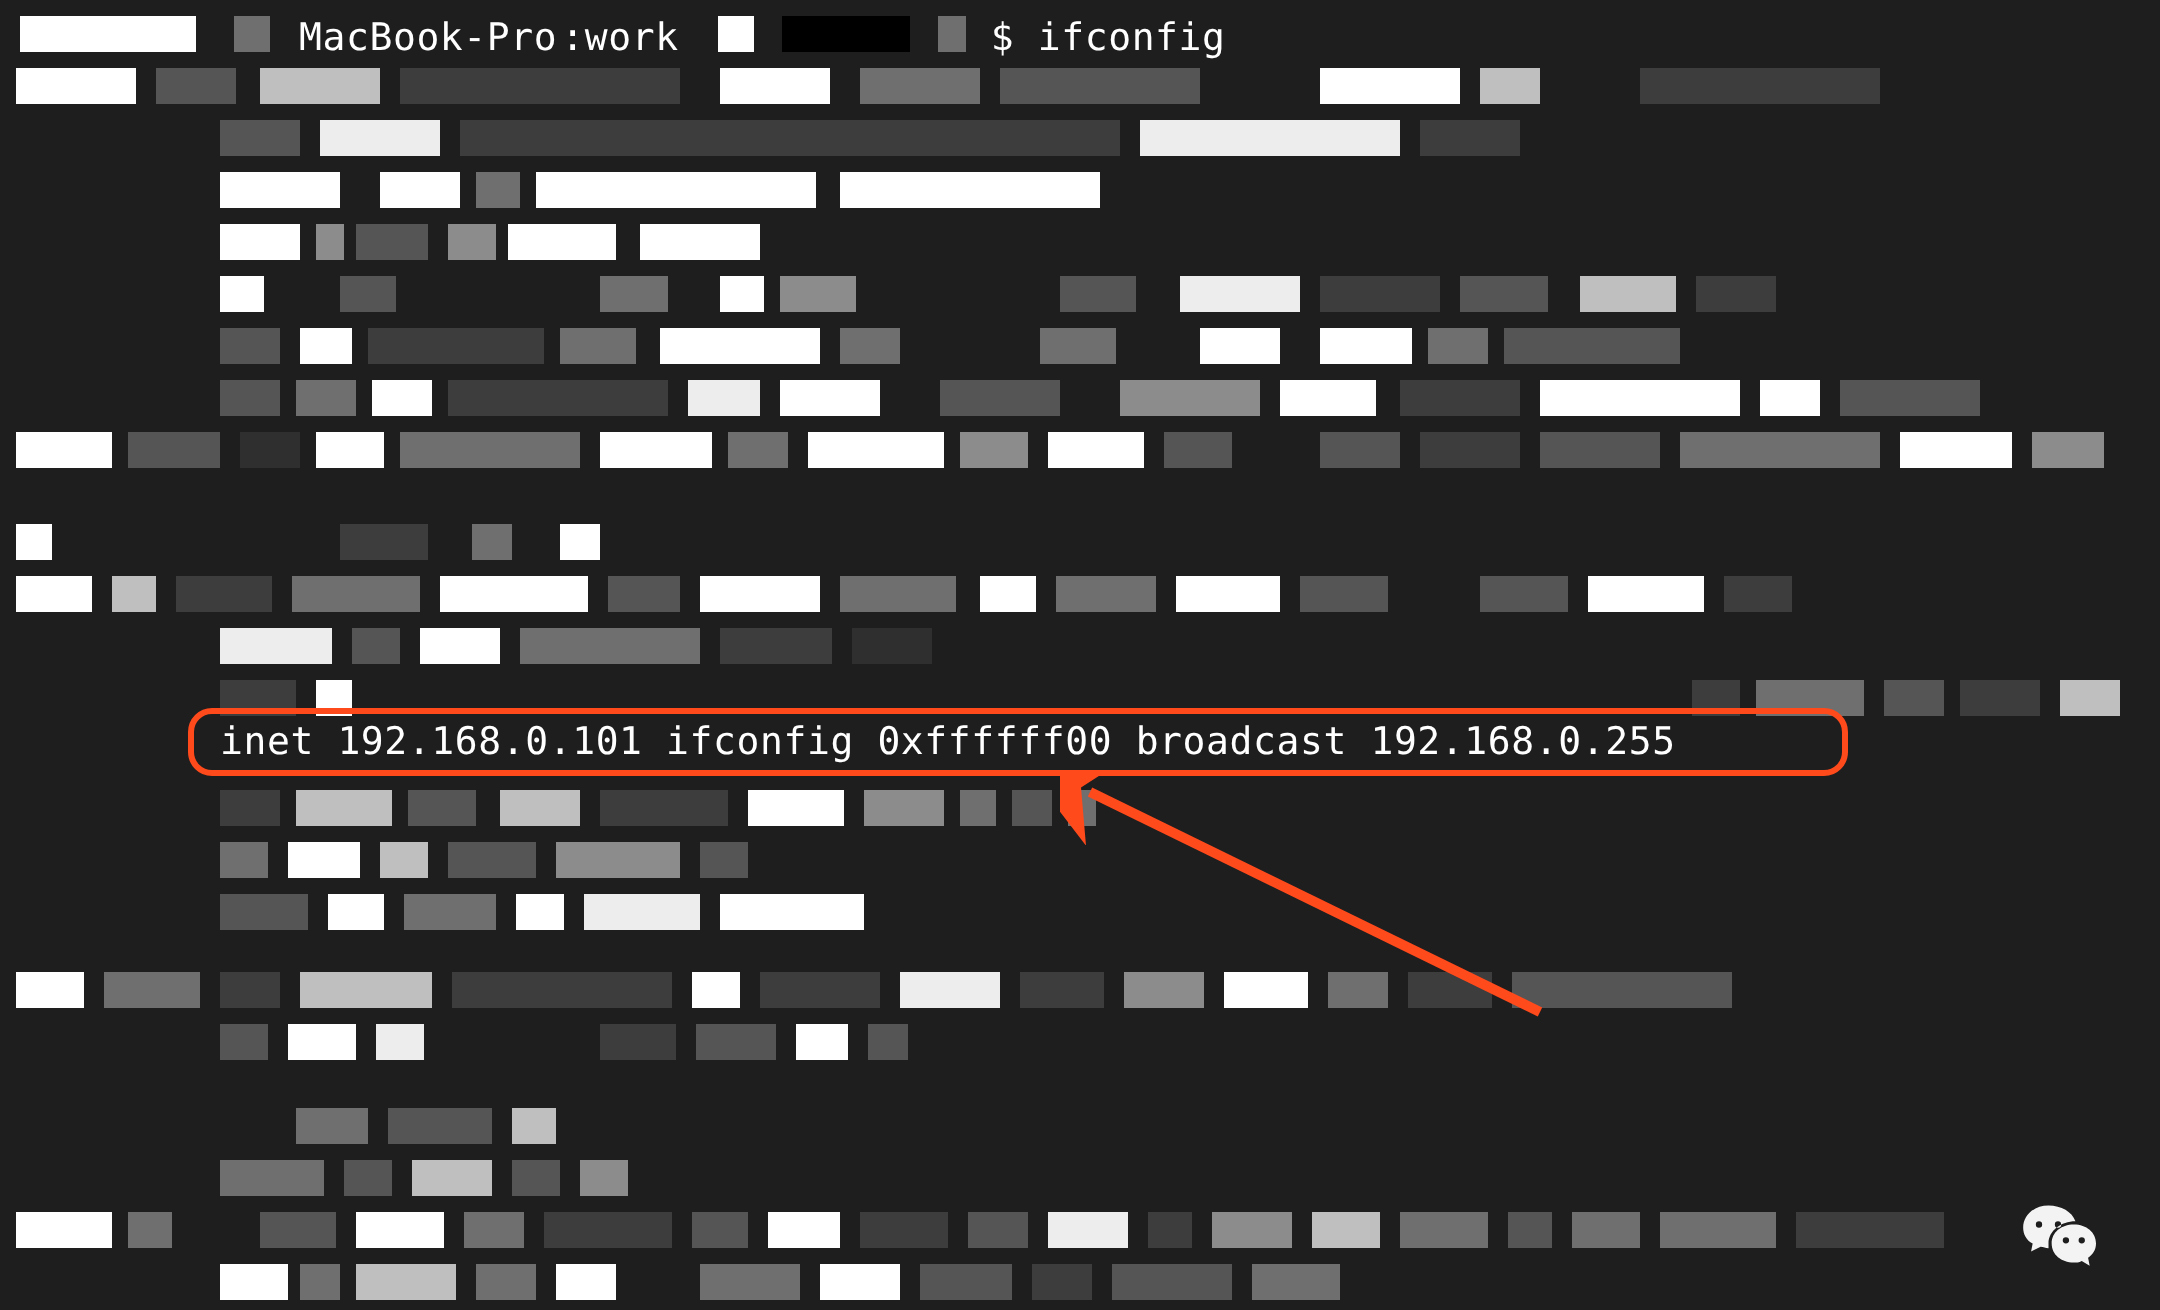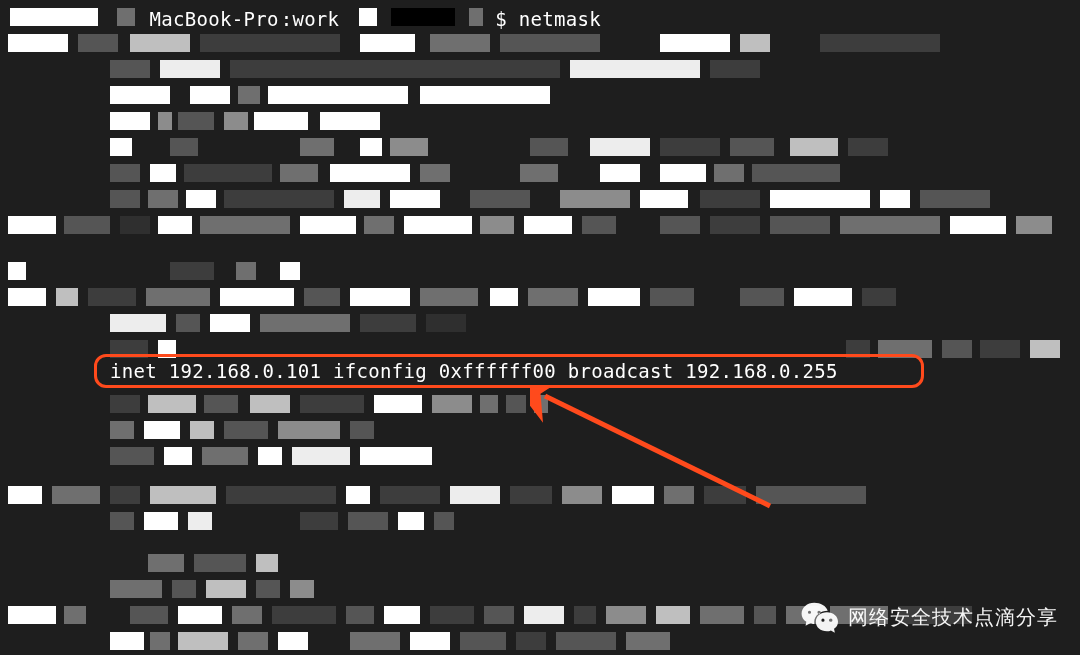--- a/index.html
+++ b/index.html
@@ -31,21 +31,21 @@
 <body>
 
 <div class="prompt-row">
   <span class="redact w" style="width:88px;height:18px;margin-left:10px;margin-right:6px"></span>
   <span class="redact g4" style="width:18px;height:18px"></span>
   <span style="color:#fff;margin:0 2px">MacBook-Pro</span><span style="color:#fff">:</span><span style="color:#fff">work</span>
   <span class="redact w" style="width:18px;height:18px;margin-left:8px"></span>
   <span class="redact" style="width:64px;height:18px;background:#000"></span>
   <span class="redact g4" style="width:14px;height:18px"></span>
   <span style="color:#fff">$ </span>
-  <span style="color:#fff">netmask</span>
+  <span style="color:#fff">ifconfig</span>
 </div>
 
 <div class="layer">
 
   <div class="block w" style="left:8px;top:34px;width:60px"></div>
   <div class="block g3" style="left:78px;top:34px;width:40px"></div>
   <div class="block g6" style="left:130px;top:34px;width:60px"></div>
   <div class="block g2" style="left:200px;top:34px;width:140px"></div>
   <div class="block w" style="left:360px;top:34px;width:55px"></div>
   <div class="block g4" style="left:430px;top:34px;width:60px"></div>
@@ -268,14 +268,13 @@
   <line x1="240" y1="120" x2="15" y2="10" stroke="#ff4a1c" stroke-width="5" marker-end="url(#ah)"></line>
 </svg>
 
 <div class="watermark">
   <svg width="38" height="32" viewBox="0 0 48 40">
     <path fill="#fff" d="M18 2C9 2 2 8 2 16c0 4 2 8 6 10l-1 5 6-3c2 0 3 1 5 1 0-1 0-2 0-3
       0-8 8-14 17-14 0 0 0 0 0 0C33 6 26 2 18 2zM12 12a2 2 0 110 4 2 2 0 010-4zm12 0a2 2 0 110 4 2 2 0 010-4z"></path>
     <path fill="#fff" d="M34 14c-8 0-14 5-14 12s6 12 14 12c2 0 3 0 5-1l5 3-1-5c3-2 5-5 5-9
       0-7-6-12-14-12zM29 22a2 2 0 110 4 2 2 0 010-4zm10 0a2 2 0 110 4 2 2 0 010-4z"></path>
   </svg>
-  <span>网络安全技术点滴分享</span>
 </div>
 
 </body></html>

